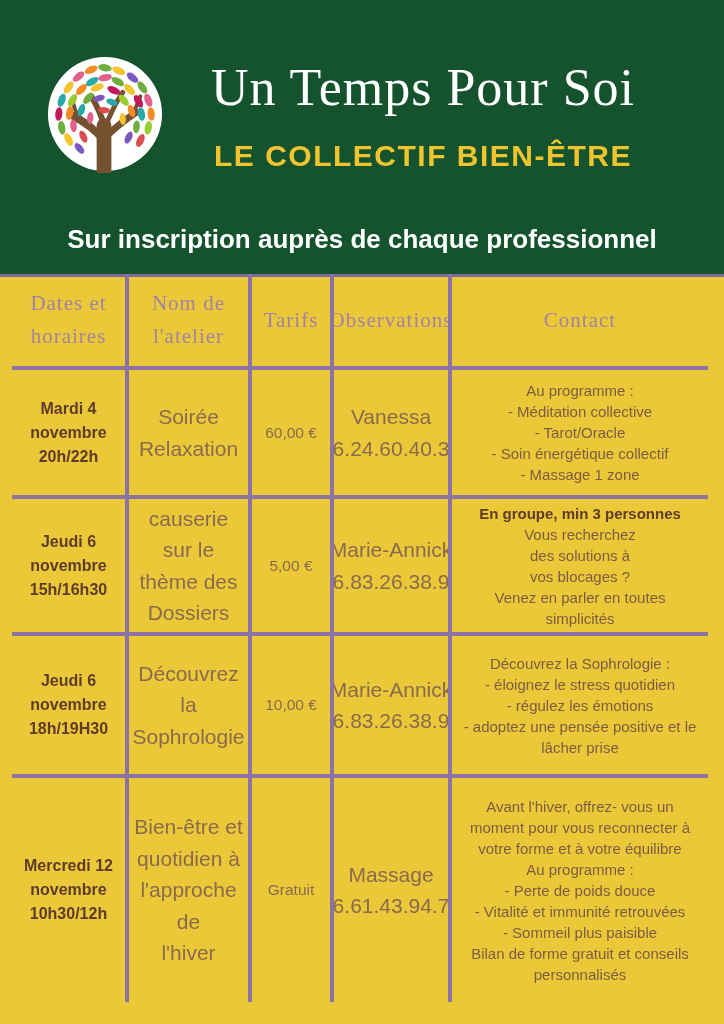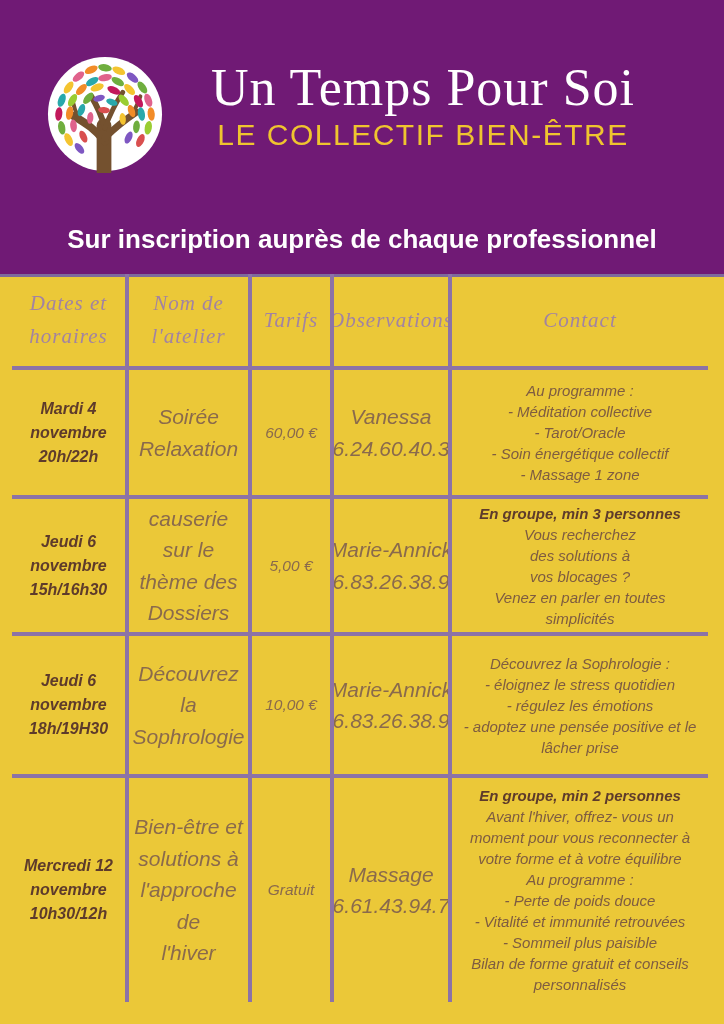--- a/index.html
+++ b/index.html
@@ -1,44 +1,43 @@
 <!DOCTYPE html>
 <html lang="fr"><head>
 <meta charset="utf-8">
 <style>
   html,body{margin:0;padding:0;}
   .poster{
     position:relative;
     width:724px;height:1024px;
-    background:#701a75;
+    background:#14532d;
     overflow:hidden;
     font-family:"Liberation Sans", sans-serif;
   }
   
   .logo{position:absolute;left:46px;top:55px;width:118px;height:118px;}
   .title-block{position:absolute;left:168px;top:58px;width:510px;text-align:center;}
   .main-title{
     font-family:"Liberation Serif", serif;
     font-weight:400;color:#FFFFFF;
     font-size:52px;line-height:1.15;letter-spacing:1px;white-space:nowrap;
   }
   .sub-title{
-    margin-top:0;
-    font-weight:400;color:#EFC42F;
+    margin-top:21px;
+    font-weight:700;color:#EFC42F;
     font-size:30px;letter-spacing:1.5px;white-space:nowrap;
   }
   .banner{
     position:absolute;left:0;top:224px;width:724px;
     text-align:center;color:#FFFFFF;font-weight:700;font-size:26px;
   }
   
   .table-wrap{
     position:absolute;left:0;top:274px;width:724px;height:750px;
     background:#EBC838;
-    font-style:italic;
   }
   .table-wrap::before{
     content:"";position:absolute;left:0;top:0;right:0;height:3px;background:#7E6A9C;
   }
   .grid{
     position:absolute;left:12px;top:0;width:696px;
     display:grid;
     grid-template-columns:113px 123px 82px 118px 260px;
     grid-template-rows:96px 129px 137px 142px 224px;
   }
@@ -223,33 +222,32 @@
 lâcher prise</div>
       </div>
 
       <div class="c">
           <div class="date">Mercredi 12
 novembre
 10h30/12h</div>
         </div>
       <div class="c bl">
           <div class="name">Bien-être et
-solutions à
+quotidien à
 l'approche de
 l'hiver</div>
         </div>
       <div class="c bl">
           <div class="price">Gratuit</div>
         </div>
       <div class="c bl">
           <div class="contact">Massage
 06.61.43.94.75</div>
         </div>
       <div class="c bl">
-        <div class="obs-title">En groupe, min 2 personnes</div>
         <div class="obs-body">Avant l'hiver, offrez- vous un
 moment pour vous reconnecter à
 votre forme et à votre équilibre
 Au programme :
 - Perte de poids douce
 - Vitalité et immunité retrouvées
 - Sommeil plus paisible
 Bilan de forme gratuit et conseils
 personnalisés</div>
       </div>

